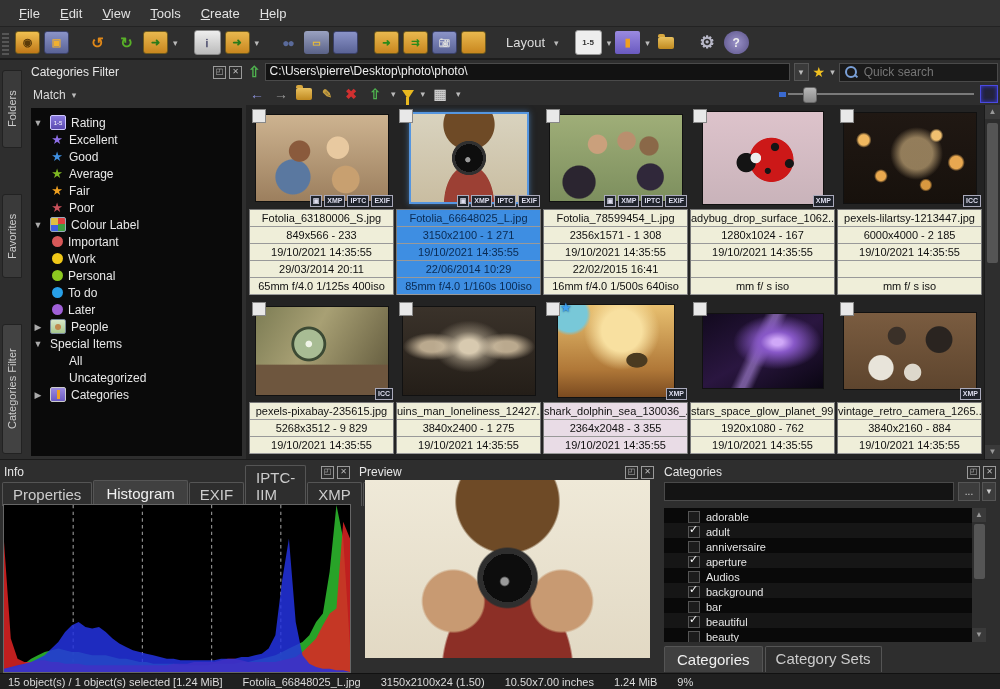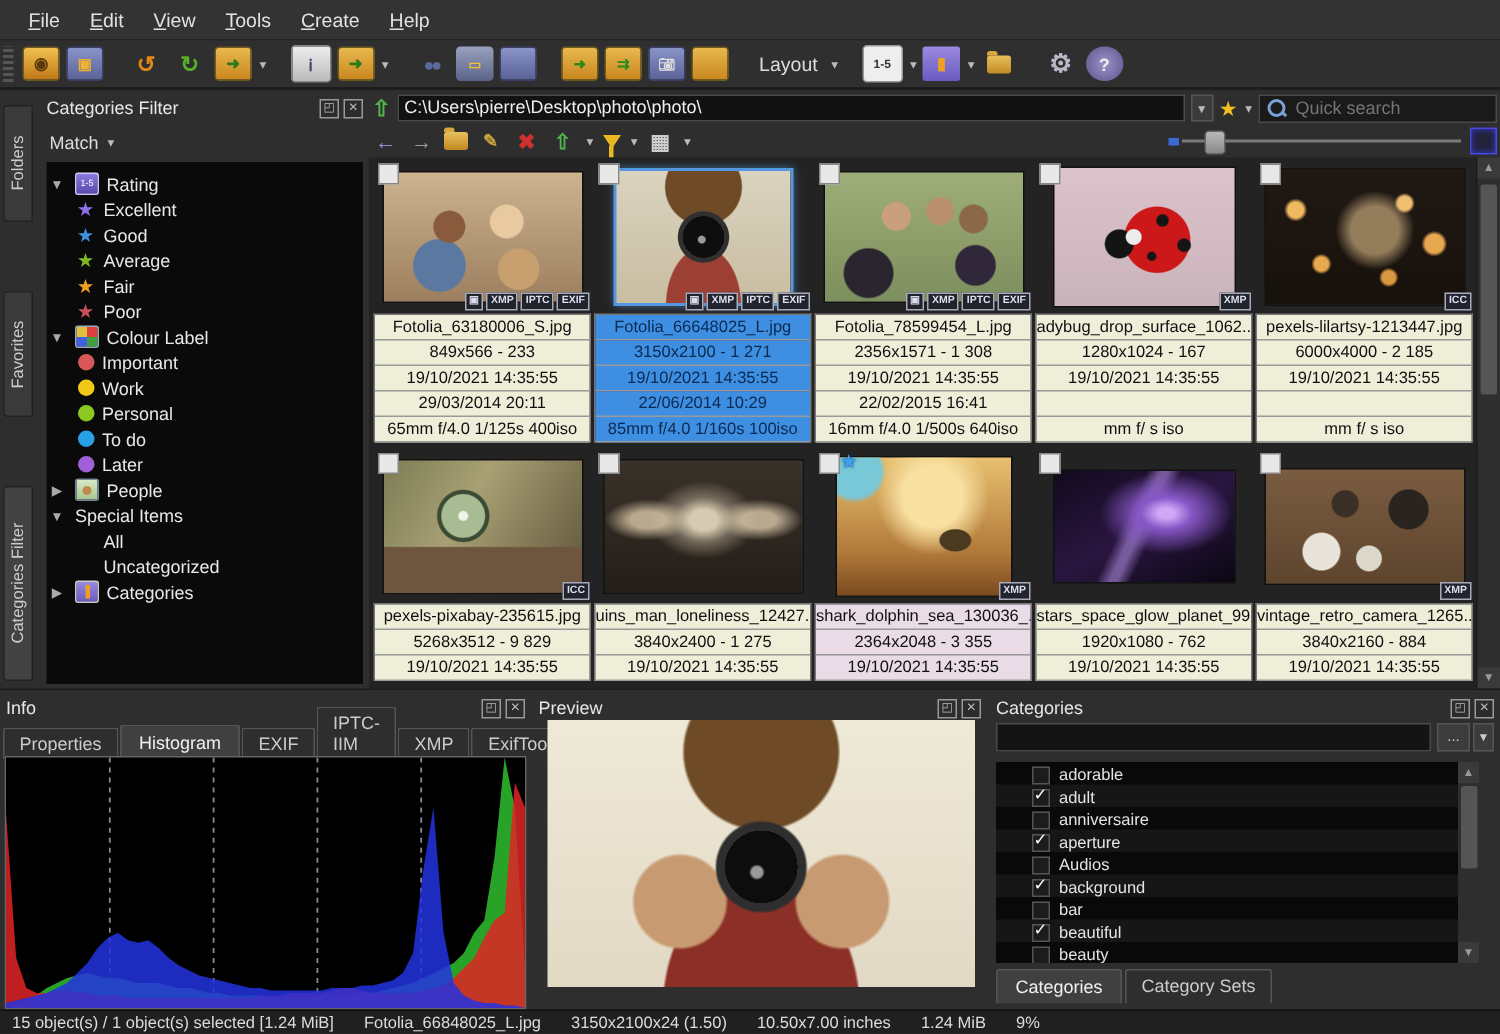--- a/index.html
+++ b/index.html
@@ -153,21 +153,21 @@
     radial-gradient(circle at 72% 35%,#2a2420 0 12%,transparent 13%),
     radial-gradient(circle at 40% 30%,#3a3028 0 9%,transparent 10%),
     linear-gradient(180deg,#7a5c40,#5e452e);}
   
   #vscroll{position:absolute;right:0;top:105px;width:15px;height:354px;background:#2e2e2e;border-left:1px solid #1a1a1a;}
   .sbtn{height:14px;text-align:center;font-size:8px;color:#999;line-height:14px;background:#3a3a3a;}
   .sthumb{position:absolute;left:2px;width:11px;background:#555;border-radius:2px;}
   
   #infopanel{position:absolute;left:0;top:460px;width:354px;height:215px;}
   .tabsrow{display:flex;align-items:flex-end;height:22px;padding-left:2px;gap:1px;}
-  .tab{background:#2e2e2e;border:1px solid #555;border-bottom:none;color:#ccc;font-size:12px;
+  .tab{background:#2e2e2e;border:1px solid #555;border-bottom:none;color:#ccc;font-size:15px;
     padding:3px 10px;border-radius:2px 2px 0 0;}
   .tab.active{background:#404040;color:#f0f0f0;padding:4px 12px;font-weight:normal;}
   #histbox{position:absolute;left:3px;top:44px;width:346px;height:167px;background:#000;border:1px solid #666;}
   #histsvg{position:absolute;inset:0;width:100%;height:100%;}
   #previewpanel{position:absolute;left:355px;top:460px;width:303px;height:215px;}
   #previewimg{position:absolute;left:10px;top:20px;width:285px;height:178px;background:
     radial-gradient(circle at 49% 57%,#9a9a9a 0 2%,transparent 3%),
     radial-gradient(circle at 50% 55%,#0d0d0d 0 14%,#2e2e2e 14% 17%,transparent 18%),
     radial-gradient(circle at 50% 12%,#6e4a26 0 24%,transparent 25%),
     radial-gradient(circle at 31% 68%,#c89a72 0 13%,transparent 14%),

